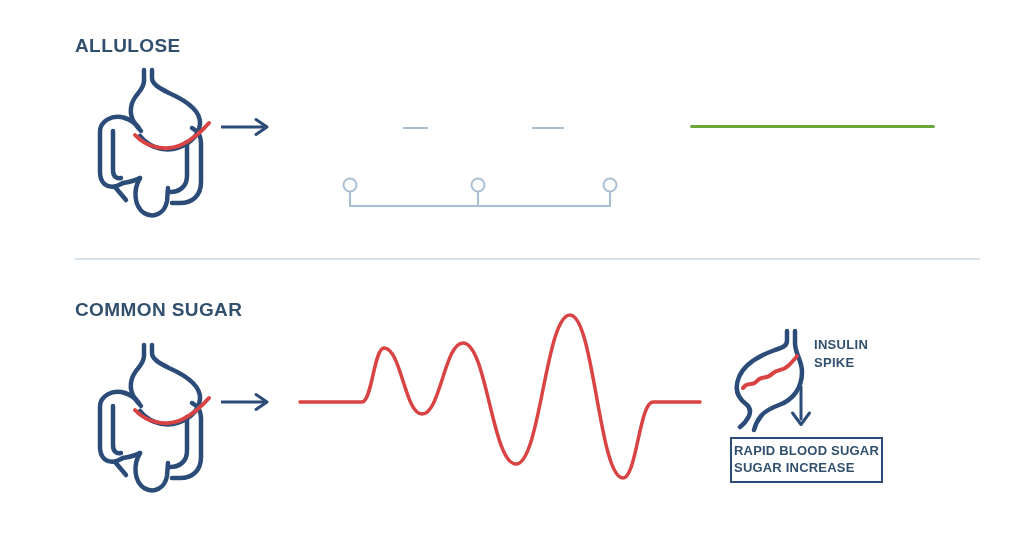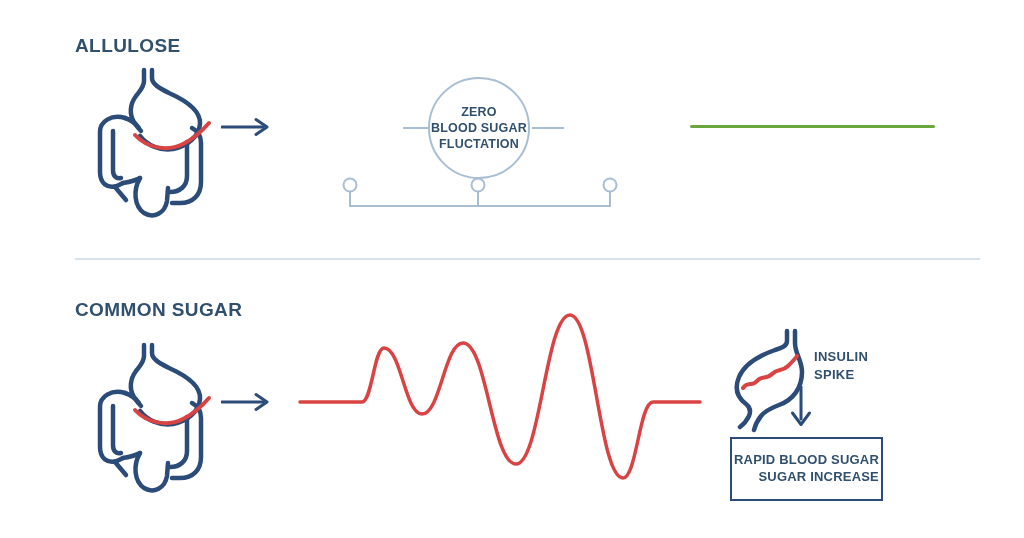--- a/index.html
+++ b/index.html
@@ -26,29 +26,29 @@
     letter-spacing:.2px;white-space:pre-line;
   }
   #bubble-1{left:299px;top:77px;width:102px;height:102px;}
   #bubble-2{left:428px;top:77px;width:102px;height:102px;}
   #bubble-3{left:564px;top:81px;width:94px;height:94px;}
   .conn{position:absolute;height:2px;background:var(--lightblue);}
   #conn-1{left:403px;top:127px;width:25px;}
   #conn-2{left:532px;top:127px;width:32px;}
   #flat-line{left:690px;top:125px;width:245px;height:3px;background:var(--green);border-radius:2px;}
   #divider{left:75px;top:258px;width:905px;height:2px;background:var(--divider);}
-  .pre{white-space:pre-line;margin-top:12px;}
+  .pre{white-space:pre-line;}
   #insulin-label{
     left:814px;top:336px;color:var(--text);font-size:13px;font-weight:700;
     line-height:1.35;letter-spacing:.3px;
   }
   #result-box{
-    left:730px;top:437px;width:153px;height:64px;border:2px solid var(--navy);
+    left:730px;top:437px;width:153px;height:46px;border:2px solid var(--navy);
     box-sizing:border-box;display:flex;align-items:center;justify-content:center;
-    text-align:right;color:var(--text);font-size:13px;font-weight:700;
+    text-align:left;color:var(--text);font-size:13px;font-weight:700;
     line-height:1.3;letter-spacing:.2px;background:var(--bg);white-space:pre-line;
   }
   svg{display:block;}
   .stroke-navy{stroke:var(--navy);}
   .stroke-red{stroke:var(--red);}
   .stroke-lb{stroke:var(--lightblue);}
   .nofill{fill:none;}
   .fill-bg{fill:var(--bg);}
 </style>
 </head>
@@ -93,23 +93,20 @@
 
   <svg class="abs" style="left:95px;top:66px" width="120" height="160">
     <use href="#gut-symbol"></use>
   </svg>
 
   <svg class="abs" style="left:221px;top:117px" width="52" height="20">
     <use href="#arrow-right-symbol"></use>
   </svg>
 
   <div id="conn-1" class="conn abs"></div>
-  <div id="bubble-2" class="bubble">ZERO
-BLOOD SUGAR
-FLUCTATION</div>
   <div id="conn-2" class="conn abs"></div>
 
   <svg class="abs" style="left:285px;top:170px" width="390" height="45" viewBox="285 170 390 45">
     <g class="nofill stroke-lb" stroke-width="2">
       <path d="M 350 191 V 206 M 478 191 V 206 M 610 191 V 206"></path>
       <path d="M 349 206 H 611"></path>
       <circle class="fill-bg" cx="350" cy="185" r="6.5"></circle>
       <circle class="fill-bg" cx="478" cy="185" r="6.5"></circle>
       <circle class="fill-bg" cx="610" cy="185" r="6.5"></circle>
     </g>

